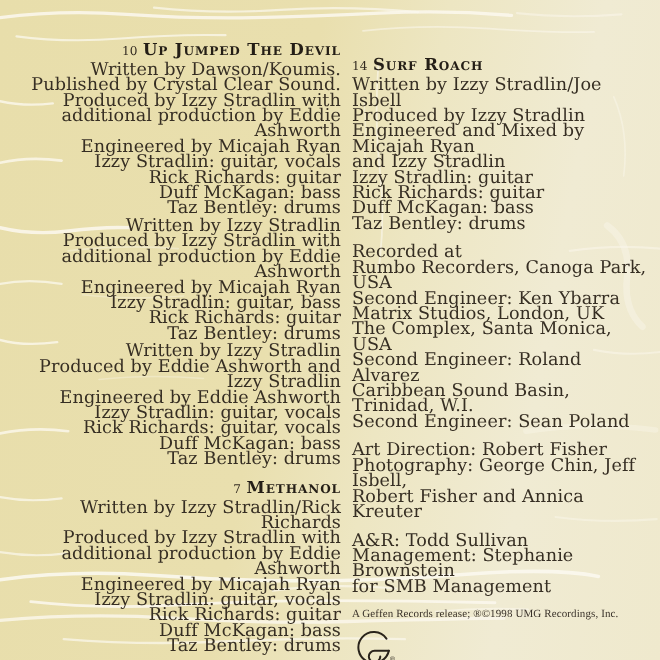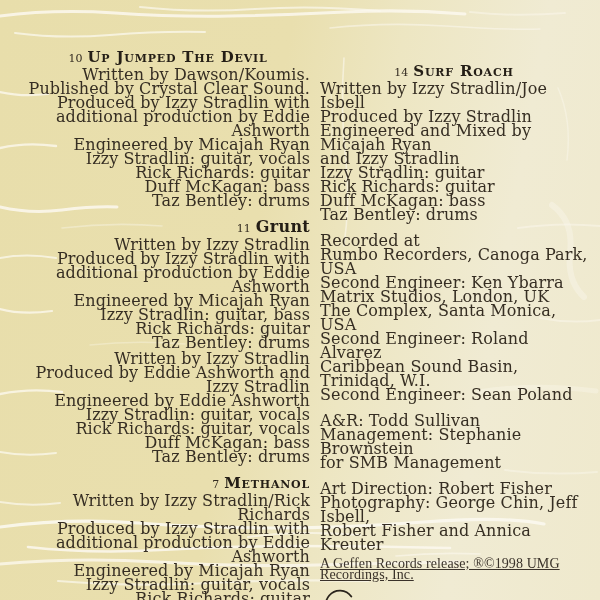--- a/index.html
+++ b/index.html
@@ -18,47 +18,46 @@
   .col-right { left: 320px; top: 49px; width: 268px; text-align: left; }
   .body-text {
     font-size: 16px;
     line-height: 14px;
     white-space: pre-line;
     letter-spacing: 0.1px;
   }
   .credits   { margin-top: 2px; }
   .musicians { }
   .track-header { margin: 9px 0 1px 0; color: #241e16; }
-  .track-header.first { margin-top: 12px; text-align: center; }
+  .track-header.first { margin-top: 0; }
   .tnum {
     font-size: 11px;
     font-weight: normal;
     margin-right: 5px;
     color: #332b21;
   }
   .ttitle {
     font-weight: bold;
     font-size: 15px;
     font-variant: small-caps;
     letter-spacing: 0.8px;
   }
   .ttitle.no-sc {
     font-variant: normal;
     font-size: 16px;
     letter-spacing: 0.3px;
   }
   .note-block { margin-top: 12px; }
   .release-line {
-    margin-top: 6px;
+    margin-top: 13px;
     font-family: "Liberation Serif", serif;
-    font-size: 14px;
+    font-size: 10px;
     line-height: 11px;
     letter-spacing: 0.1px;
     color: #3a322a;
-    text-decoration: underline;
   }
   .geffen {
     position: relative;
     margin-top: 7px;
     width: 40px;
     text-align: center;
     color: #2a241c;
   }
   .geffen svg { display: block; margin: 0 auto; }
   .geffen .reg {
@@ -126,23 +125,20 @@
 Produced by Izzy Stradlin with
 additional production by Eddie Ashworth
 Engineered by Micajah Ryan</div>
       <div class="body-text musicians">Izzy Stradlin: guitar, vocals
 Rick Richards: guitar
 Duff McKagan: bass
 Taz Bentley: drums</div>
     </div>
 
     <div>
-      <div class="track-header">
-        <span class="tnum">11</span><span class="ttitle no-sc">Grunt</span>
-      </div>
       <div class="body-text credits">Written by Izzy Stradlin
 Produced by Izzy Stradlin with
 additional production by Eddie Ashworth
 Engineered by Micajah Ryan</div>
       <div class="body-text musicians">Izzy Stradlin: guitar, bass
 Rick Richards: guitar
 Taz Bentley: drums</div>
     </div>
 
     <div>
@@ -188,26 +184,26 @@
     </div>
 
     <div class="body-text note-block">Recorded at
 Rumbo Recorders, Canoga Park, USA
 Second Engineer: Ken Ybarra
 Matrix Studios, London, UK
 The Complex, Santa Monica, USA
 Second Engineer: Roland Alvarez
 Caribbean Sound Basin, Trinidad, W.I.
 Second Engineer: Sean Poland</div>
+    <div class="body-text note-block">Art Direction: Robert Fisher
+Photography: George Chin, Jeff Isbell,
+Robert Fisher and Annica Kreuter</div>
     <div class="body-text note-block">A&amp;R: Todd Sullivan
 Management: Stephanie Brownstein
 for SMB Management</div>
-    <div class="body-text note-block">Art Direction: Robert Fisher
-Photography: George Chin, Jeff Isbell,
-Robert Fisher and Annica Kreuter</div>
 
     <div class="release-line">A Geffen Records release; ®©1998 UMG Recordings, Inc.</div>
 
     <div class="geffen">
       <svg width="36" height="36" viewBox="0 0 36 36" aria-hidden="true">
         <g stroke="#2a241c" stroke-width="1.8" fill="none" stroke-linecap="round">
           <path d="M29.3 9.6 A14 14 0 1 0 31.5 20.6"></path>
           <path d="M31.5 20.6 H18.5 a5.2 5.2 0 1 0 5.2 5.2"></path>
         </g>
       </svg>

